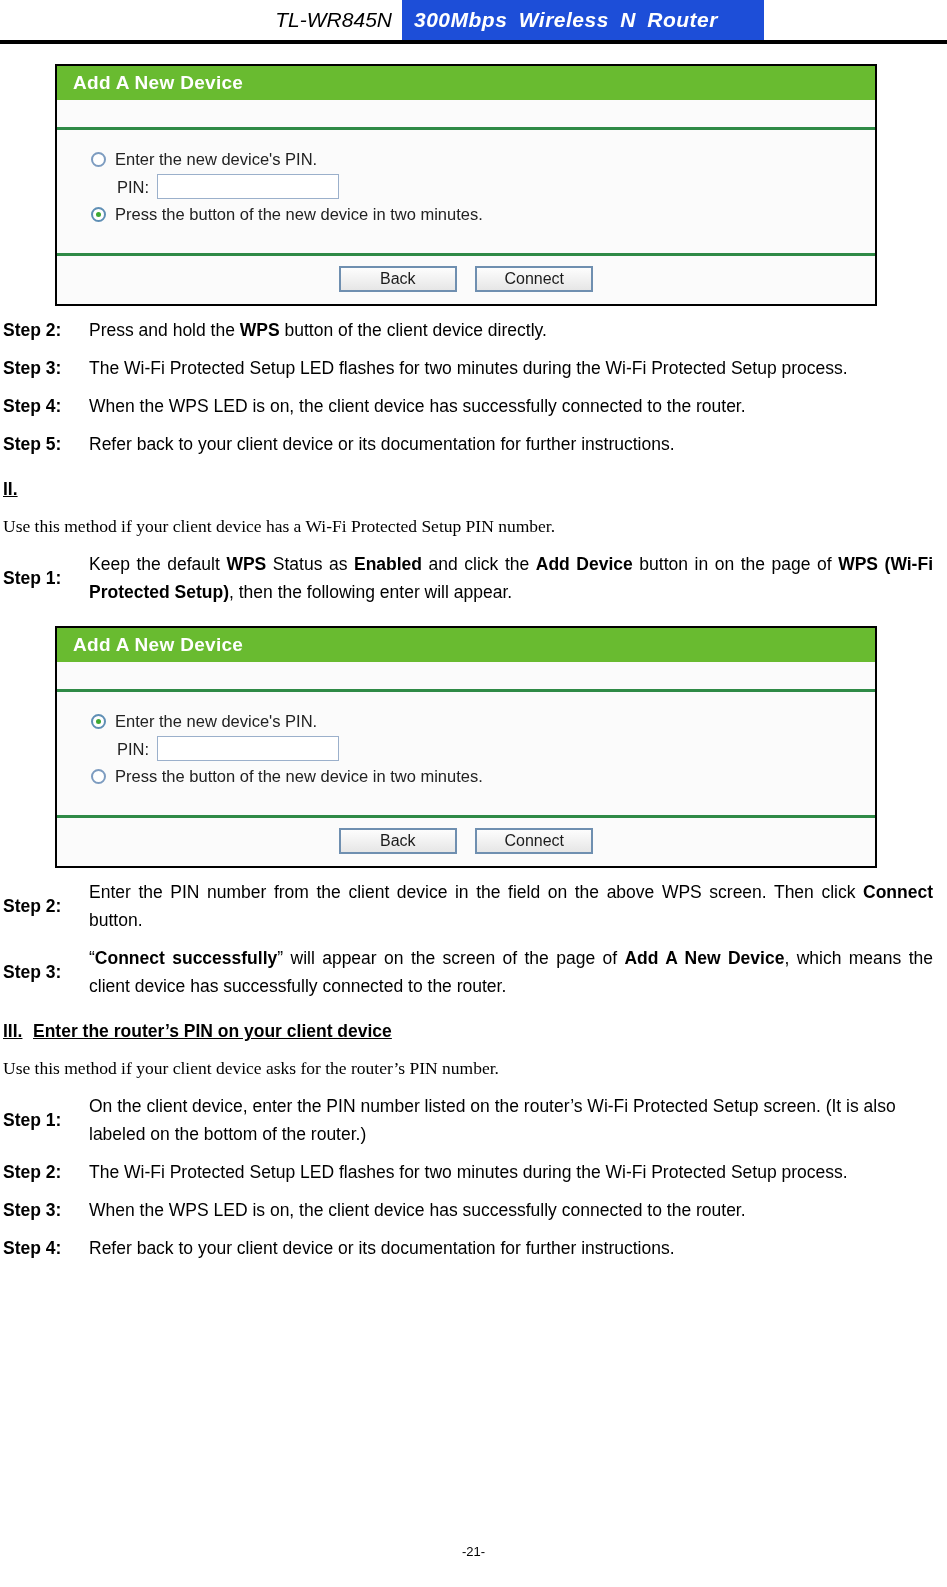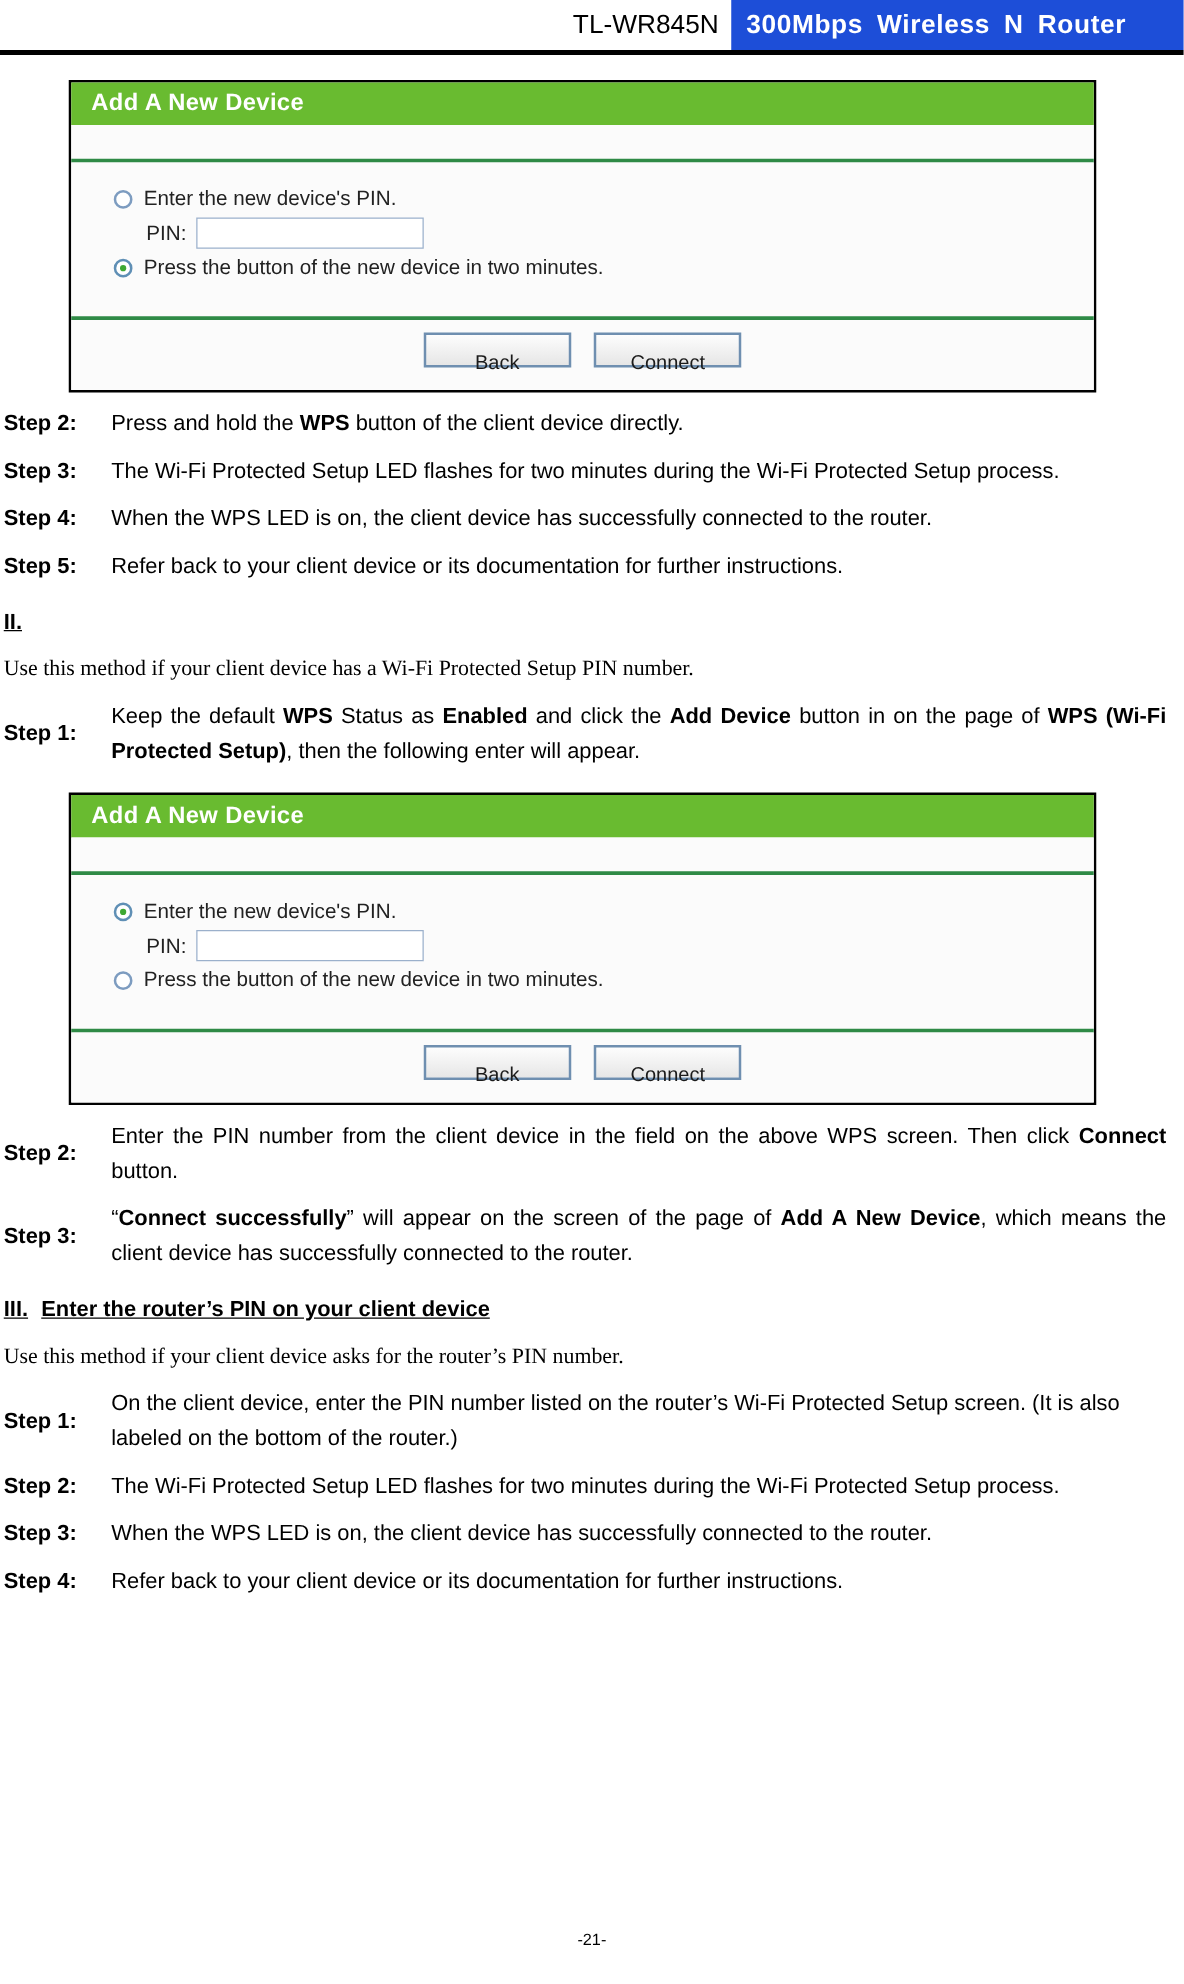--- a/index.html
+++ b/index.html
@@ -11,24 +11,25 @@
     font-family: "Liberation Sans", sans-serif;
     color: #000000;
     position: relative;
     overflow: hidden;
   }
 
   
   .doc-header {
     position: relative;
     height: 44px;
-    width: 947px;
+    width: 764px;
     display: flex;
     align-items: flex-start;
     justify-content: flex-end;
+    font-style: italic;
   }
   .doc-header .model {
     font-size: 21px;
     line-height: 40px;
     padding: 0 10px 0 0;
     color: #000;
     background: #ffffff;
     font-weight: 400;
     letter-spacing: 0px;
     white-space: nowrap;
@@ -154,21 +155,21 @@
     min-width: 118px;
     height: 26px;
     line-height: 22px;
     border: 2px solid #6f8fb0;
     background: linear-gradient(#fdfdfd, #e6e6e6);
     font-family: "Liberation Sans", sans-serif;
     font-size: 16px;
     color: #1b1b1b;
     text-align: center;
     margin: 0 7px;
-    padding: 12px 8px;
+    padding: 0 8px;
     cursor: pointer;
   }
 
   
   .step {
     display: flex;
     align-items: center;
     margin: 10px 0 10px 0;
     font-size: 17.5px;
     line-height: 28px;

